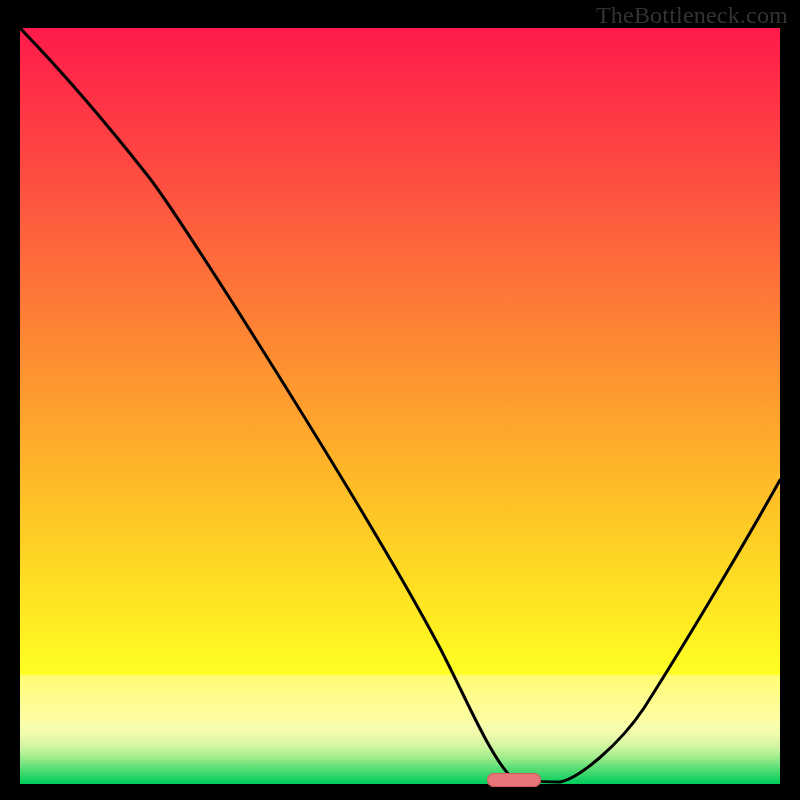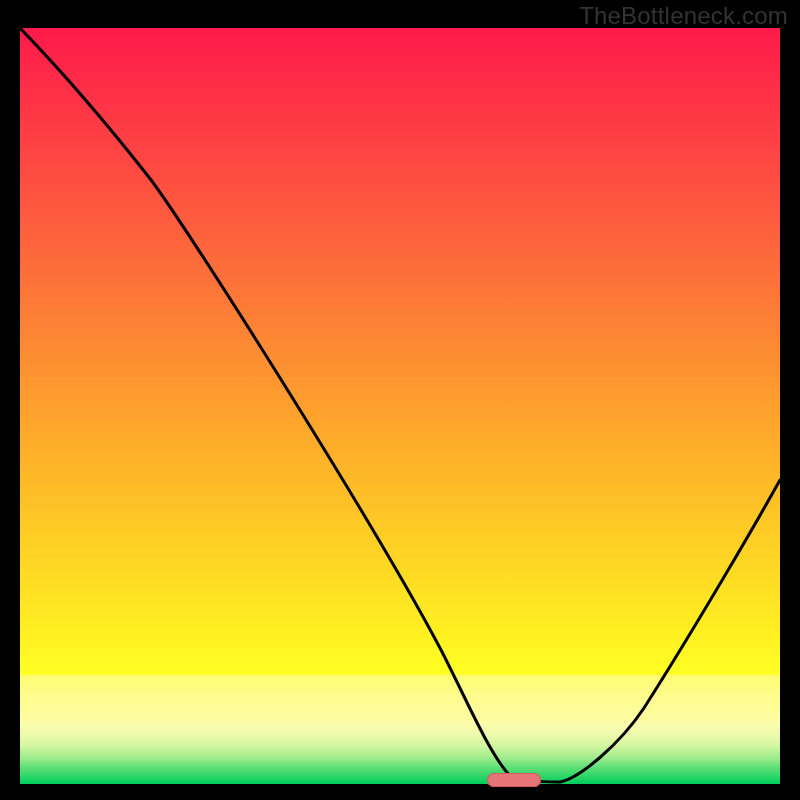--- a/index.html
+++ b/index.html
@@ -14,21 +14,21 @@
     position: relative;
     width: 800px;
     height: 800px;
     background: #000;
   }
   .watermark {
     position: absolute;
     top: 2px;
     right: 12px;
     color: #333333;
-    font-family: Liberation Sans, sans-serif;
+    font-family: Liberation Serif, serif;
     font-size: 24px;
     font-weight: 400;
     letter-spacing: 0.2px;
   }
   .plot-area {
     position: absolute;
     left: 20px;
     top: 28px;
     width: 760px;
     height: 756px;

